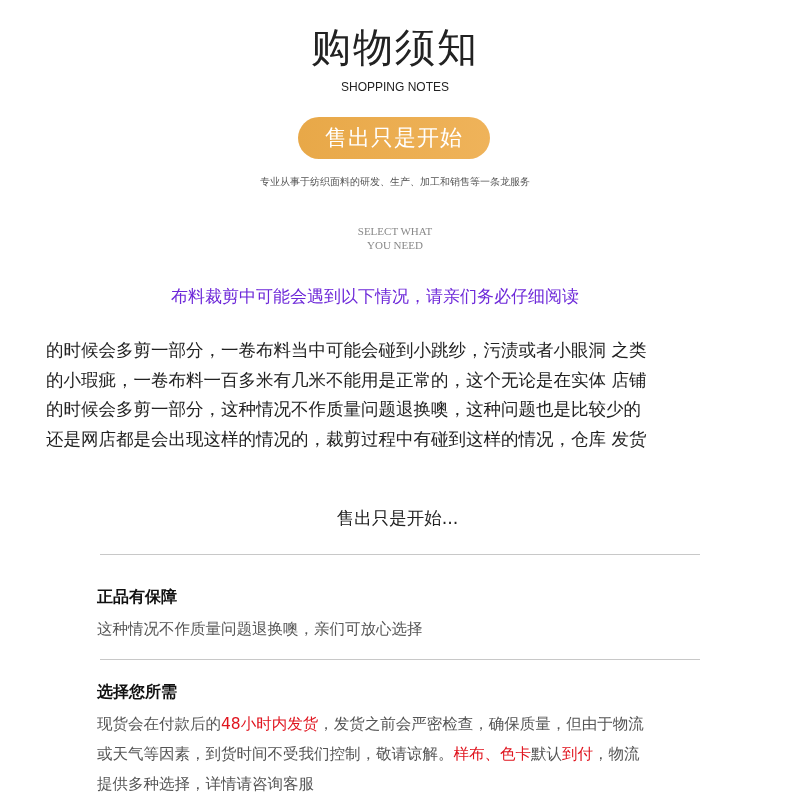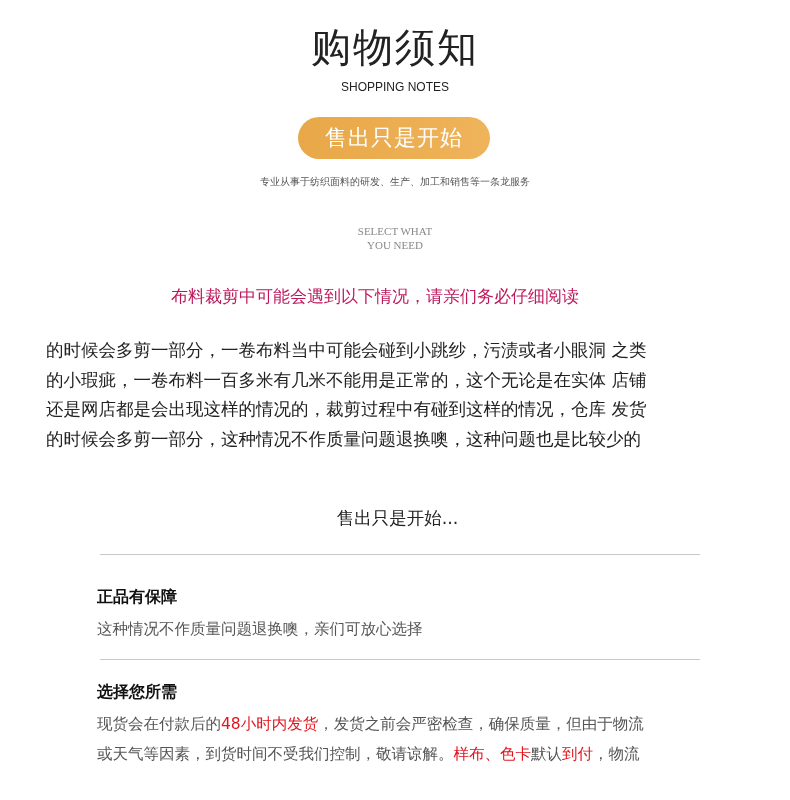--- a/index.html
+++ b/index.html
@@ -2,21 +2,21 @@
 <html><head>
 <meta charset="utf-8">
 <style>
   html, body { margin: 0; padding: 0; background: #ffffff; }
   body { width: 790px; height: 800px; overflow: hidden; position: relative; font-family: "DejaVu Sans", sans-serif; color: #333; }
   .title { position: absolute; left: 0; width: 790px; top: 22px; text-align: center; font-family: "DejaVu Serif", serif; font-size: 40px; font-weight: 300; color: #222; letter-spacing: 2px; line-height: 50px; }
   .subtitle { position: absolute; left: 0; width: 790px; top: 80px; text-align: center; font-family: "Liberation Sans", sans-serif; font-size: 12px; color: #222; letter-spacing: 0px; }
   .pill { position: absolute; left: 298px; top: 117px; width: 192px; height: 42px; border-radius: 21px; background: linear-gradient(90deg, #e8a848 0%, #efb35a 100%); color: #fff; font-size: 22px; line-height: 42px; text-align: center; letter-spacing: 1px; }
   .tagline { position: absolute; left: 0; width: 790px; top: 175px; text-align: center; font-family: "DejaVu Serif", serif; font-size: 10px; color: #555; }
   .select { position: absolute; left: 0; width: 790px; top: 224px; text-align: center; font-family: "Liberation Serif", serif; font-size: 11px; color: #888; line-height: 14px; }
-  .warn { position: absolute; left: 0; width: 750px; top: 285px; text-align: center; font-size: 17px; color: #be185d; }
+  .warn { position: absolute; left: 0; width: 750px; top: 285px; text-align: center; font-size: 17px; color: #6d28d9; }
   .para { position: absolute; left: 46px; width: 700px; top: 336px; font-size: 17.5px; line-height: 29.5px; color: #222; }
   .start { position: absolute; left: 0; width: 795px; top: 506px; text-align: center; font-size: 17.5px; color: #222; }
   .hr { position: absolute; left: 100px; width: 600px; height: 1px; background: #c8c8c8; }
   .h { position: absolute; left: 97px; font-size: 16px; font-weight: bold; color: #111; }
   .t { position: absolute; left: 97px; width: 610px; font-size: 15.5px; color: #555; line-height: 30px; }
   .red { color: #e0141e; }
 </style>
 </head>
 <body>
 
@@ -27,30 +27,31 @@
 <div class="select">
   <div>SELECT WHAT</div>
   <div>YOU NEED</div>
 </div>
 
 <div class="warn">布料裁剪中可能会遇到以下情况，请亲们务必仔细阅读</div>
 
 <div class="para">
   <div>的时候会多剪一部分，一卷布料当中可能会碰到小跳纱，污渍或者小眼洞 之类</div>
   <div>的小瑕疵，一卷布料一百多米有几米不能用是正常的，这个无论是在实体 店铺</div>
+  <div>的时候会多剪一部分，这种情况不作质量问题退换噢，这种问题也是比较少的</div>
   <div>还是网店都是会出现这样的情况的，裁剪过程中有碰到这样的情况，仓库 发货</div>
-  <div>的时候会多剪一部分，这种情况不作质量问题退换噢，这种问题也是比较少的</div>
 </div>
 
 <div class="start">售出只是开始...</div>
 
 <div class="hr" style="top:554px;"></div>
 
 <div class="h" style="top:587px;">正品有保障</div>
 <div class="t" style="top:614px;">这种情况不作质量问题退换噢，亲们可放心选择</div>
 
 <div class="hr" style="top:659px;"></div>
 
 <div class="h" style="top:682px;">选择您所需</div>
 <div class="t" style="top:709px;">
   <div><span>现货会在付款后的</span><span class="red">48小时内发货</span><span>，发货之前会严密检查，确保质量，但由于物流</span></div>
   <div><span>或天气等因素，到货时间不受我们控制，敬请谅解。</span><span class="red">样布、色卡</span><span>默认</span><span class="red">到付</span><span>，物流</span></div>
+  <div>提供多种选择，详情请咨询客服</div>
 </div>
 
 </body></html>

